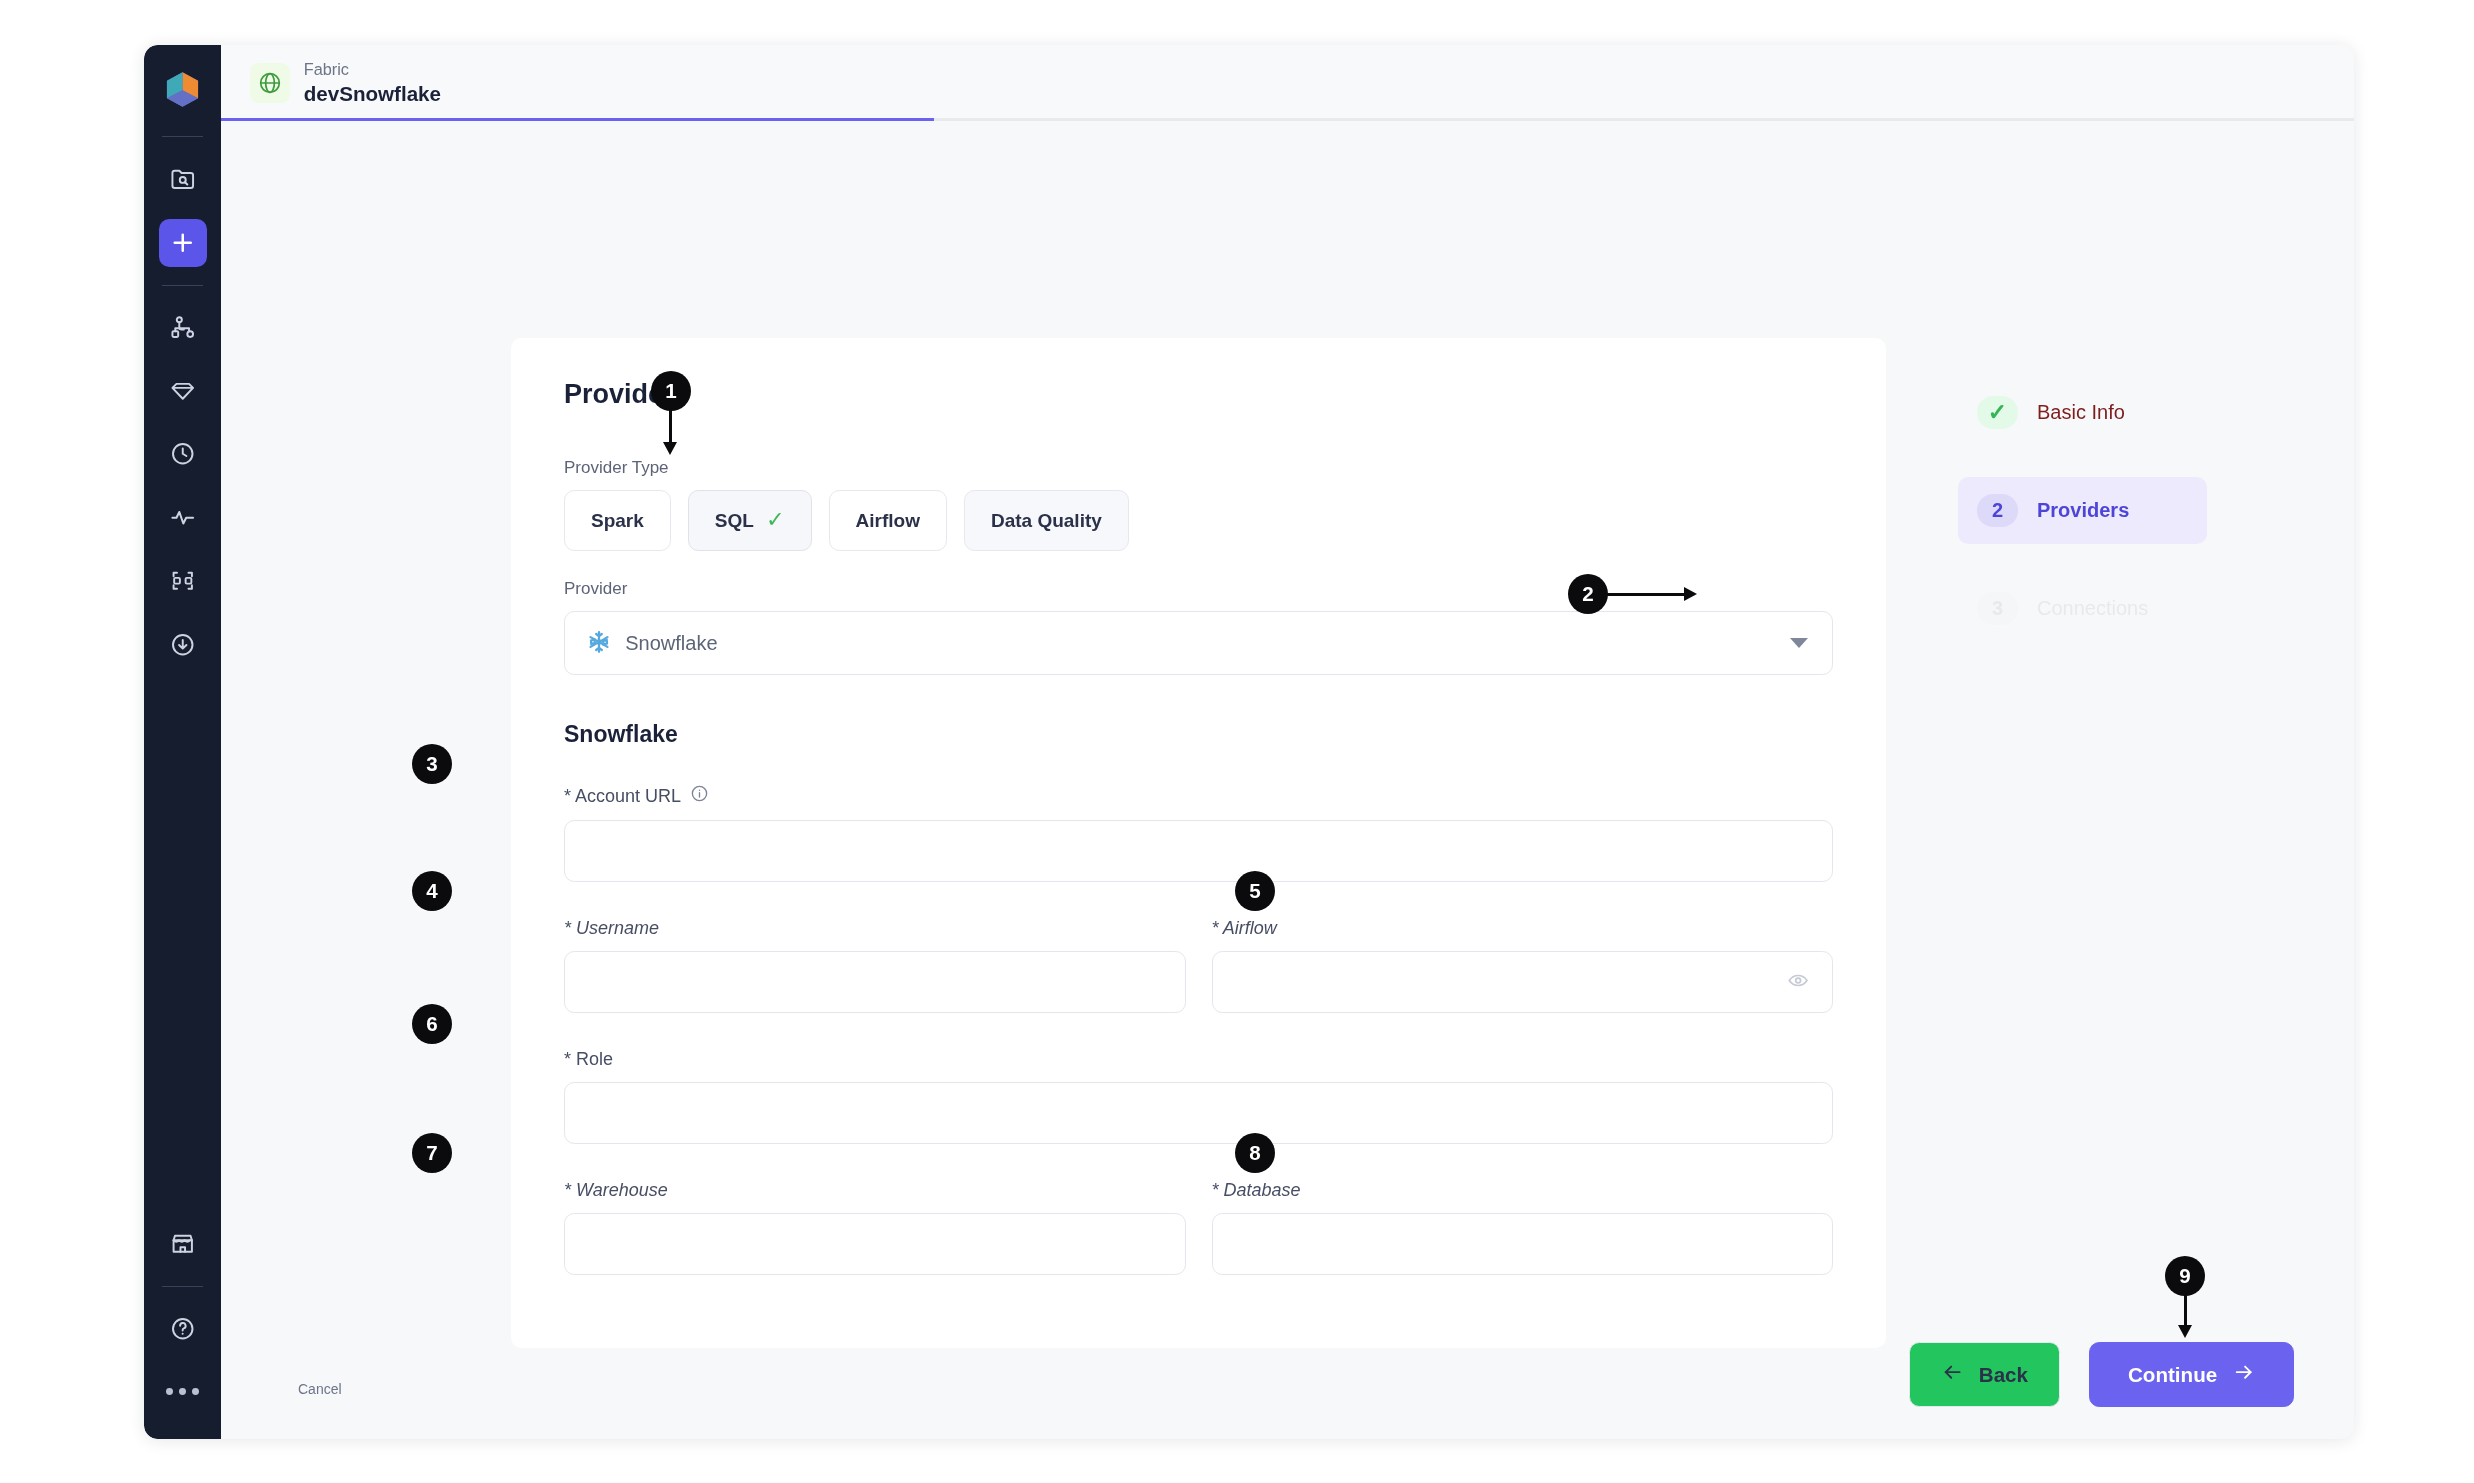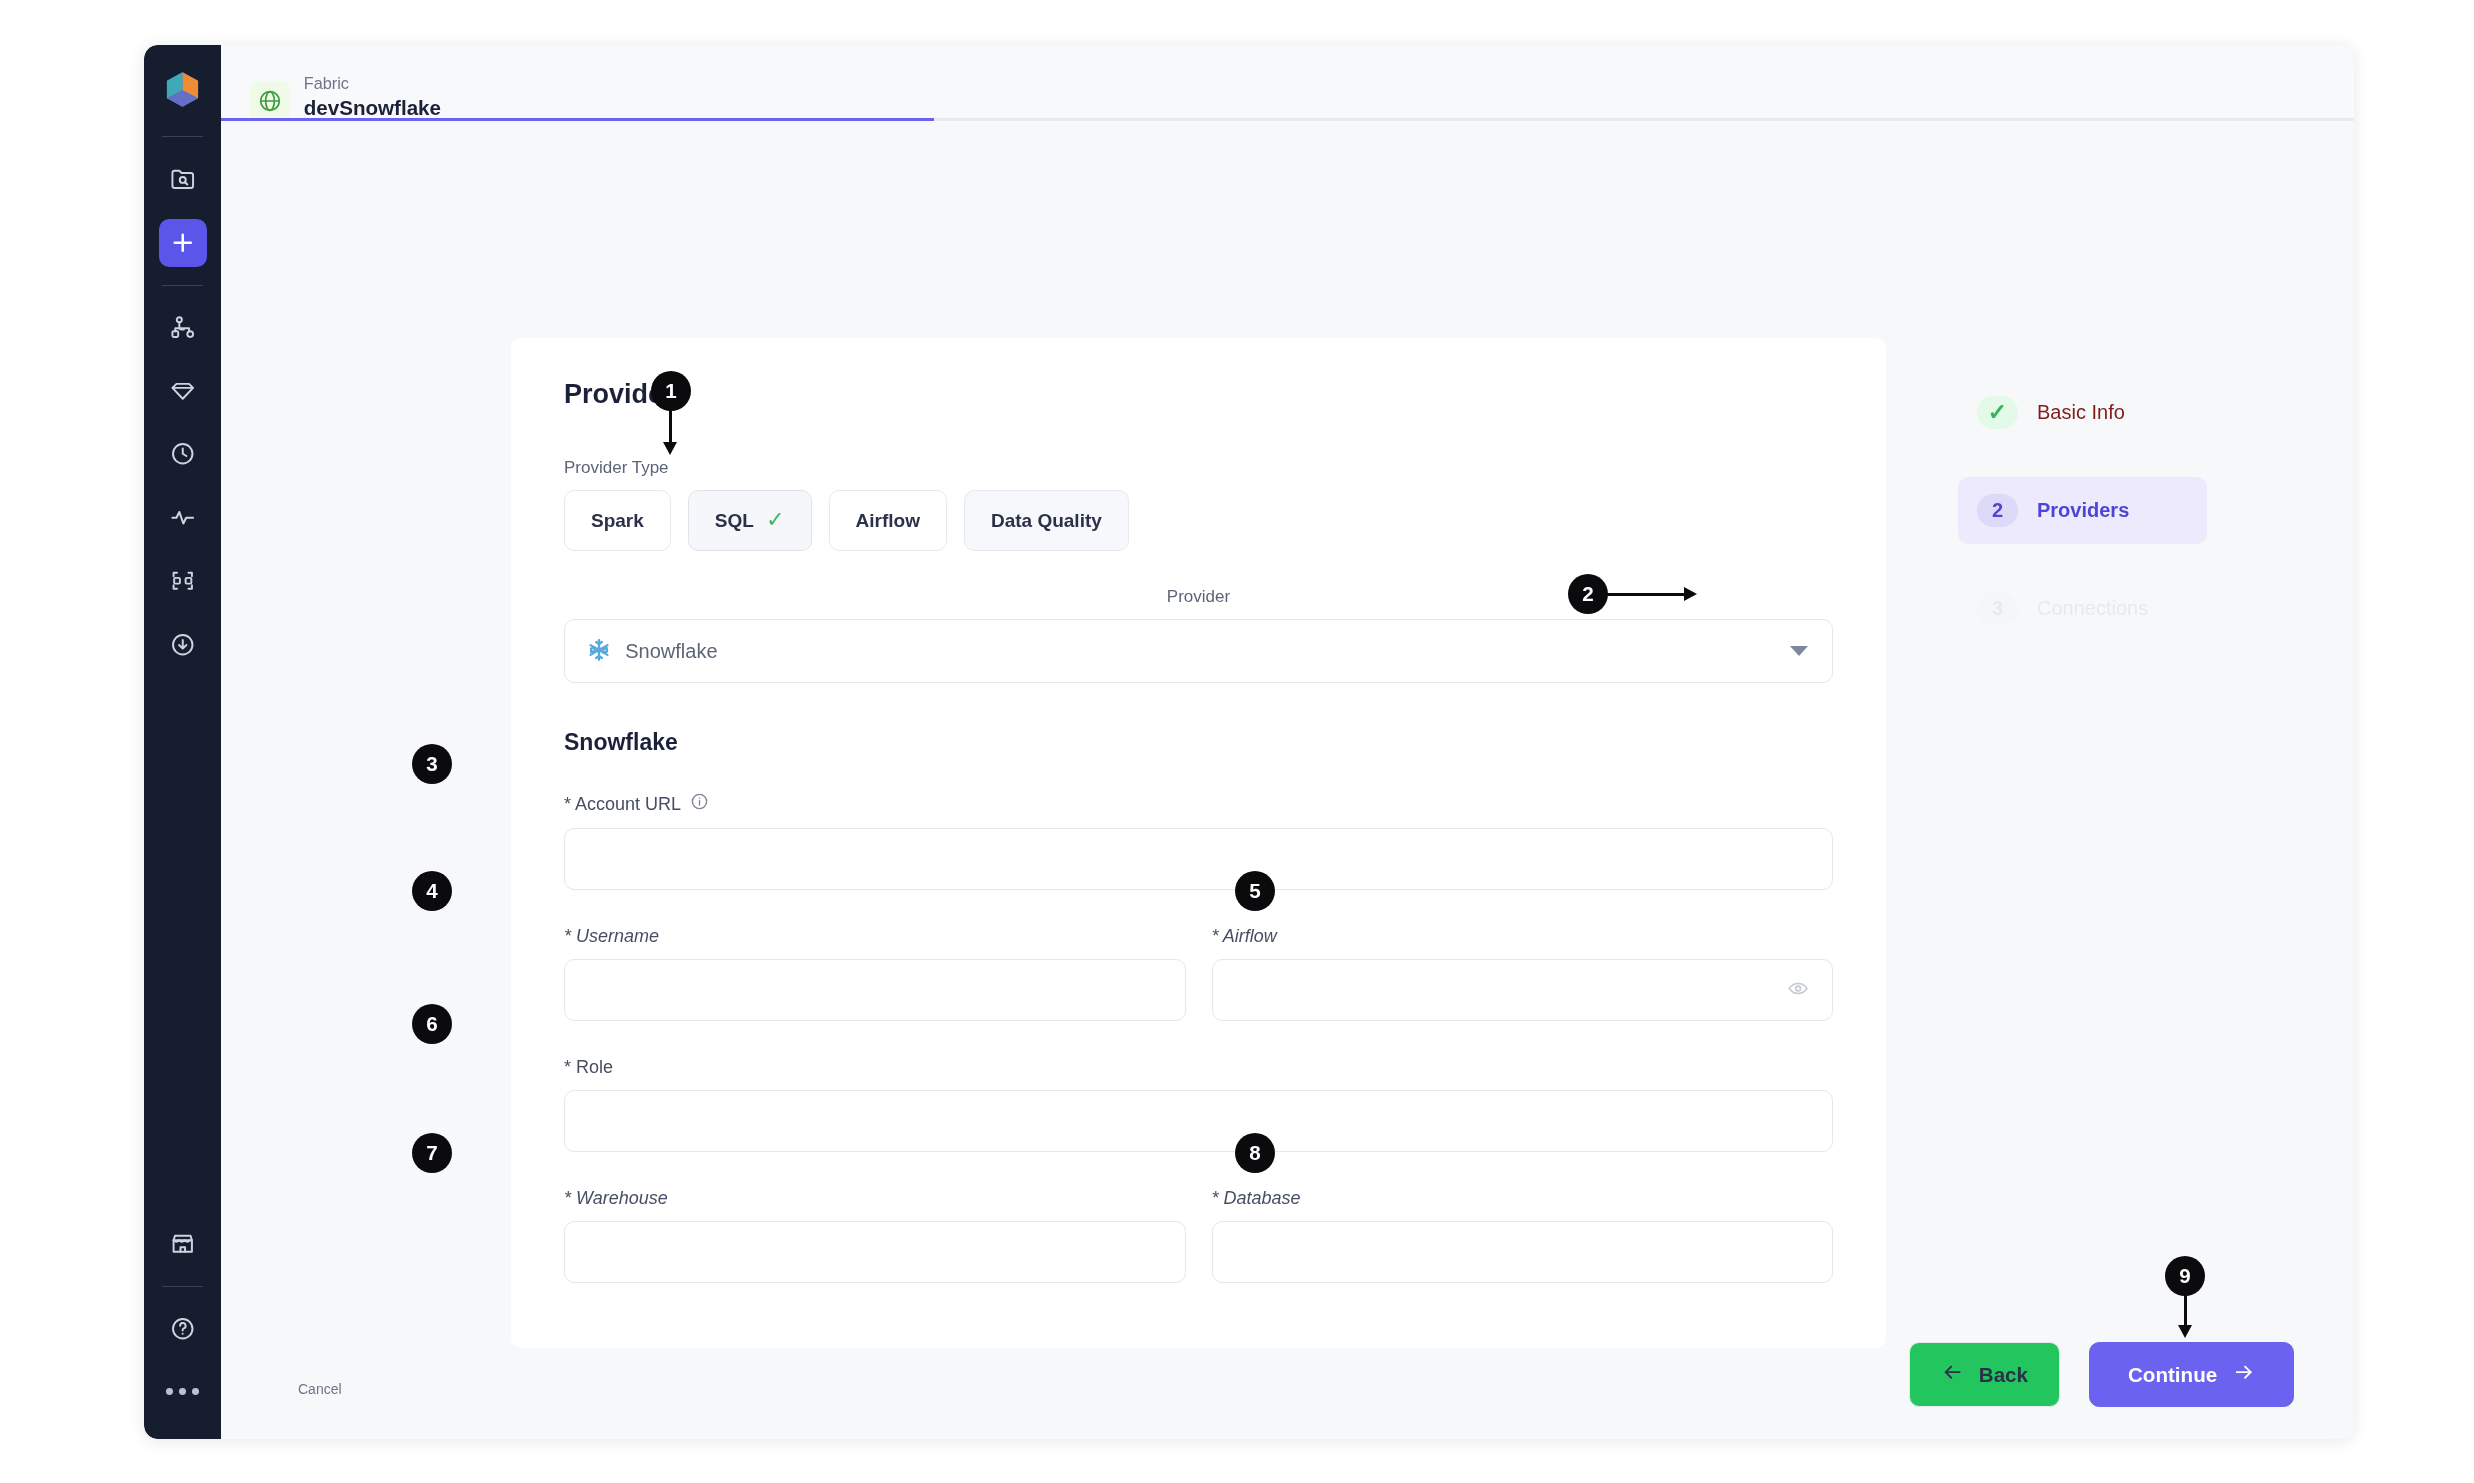--- a/index.html
+++ b/index.html
@@ -33,21 +33,21 @@
   }
   .rail-btn svg{ display:block; }
   .rail-btn.active{ background:#5b55ea; color:#ffffff; }
   .rail-spacer{ flex:1 1 auto; }
   .dots{ display:flex; gap:6px; }
   .dots i{ width:6.9px; height:6.9px; border-radius:50%; background:#b9c0d0; display:block;}
 
   
   .content{ flex:1 1 auto; display:flex; flex-direction:column; min-width:0; position:relative;}
   .topbar{
-    height:76px; background:#f8f9fb; display:flex; align-items:flex-end;
+    height:76px; background:#f8f9fb; display:flex; align-items:center;
     padding-left:29px; box-sizing:border-box; position:relative;
   }
   .topbar:after{
     content:""; position:absolute; left:0; right:0; bottom:0; height:2.6px; background:#e9eaee;
   }
   .tab-underline{
     position:absolute; left:0; bottom:0; width:713px; height:3.4px; background:#6b62ef; z-index:2;
   }
   .globe-chip{
     width:40px; height:40px; border-radius:8.6px; background:#effbe6;
@@ -72,21 +72,21 @@
   .type-row{ display:flex; gap:17px; }
   .type-btn{
     height:61px; padding:0 26px; border:1.3px solid #e6e8ee; border-radius:10.3px;
     background:#ffffff; display:flex; align-items:center; gap:12px;
     font-size:19px; color:#2b3149; font-weight:bold; box-sizing:border-box;
   }
   .type-btn.selected{ background:#f6f7fa; border-color:#dfe2e9; }
   .type-btn.tinted{ background:#f7f8fb; }
   .check{ color:#3cb85b; font-size:22.3px; line-height:1; font-weight:normal;}
 
-  .provider-wrap{ margin-top:36px;text-align:center; }
+  .provider-wrap{ margin-top:28px; }
   .select-box{
     position:relative; height:64px; border:1.3px solid #e3e6ed; border-radius:10.3px;
     background:#ffffff; display:flex; align-items:center; padding:0 20.6px; box-sizing:border-box;
   }
   .select-text{ font-size:20px; color:#5d6478; margin-left:13.7px; }
   .caret{
     position:absolute; right:24px; top:50%; transform:translateY(-50%);
     width:0; height:0; border-left:9.5px solid transparent; border-right:9.5px solid transparent;
     border-top:10.3px solid #7f879b;
   }

